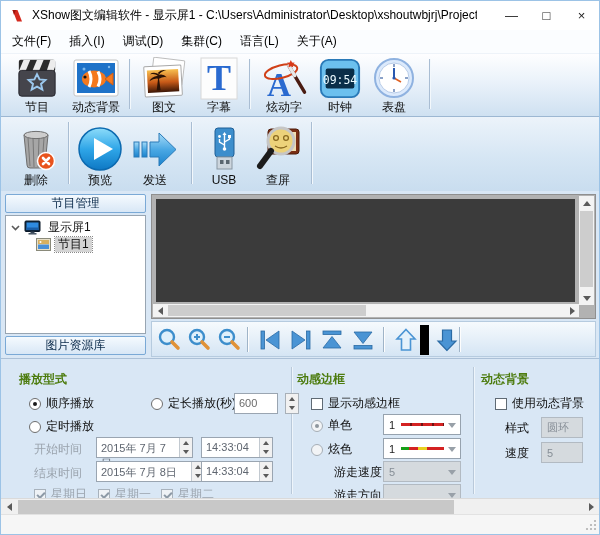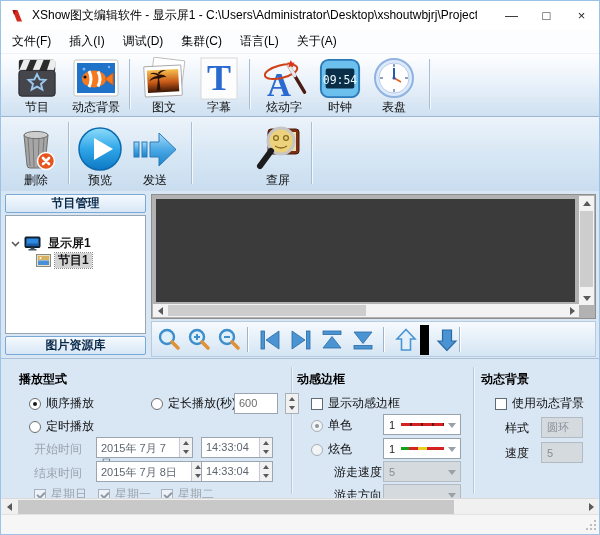--- a/index.html
+++ b/index.html
@@ -24,21 +24,21 @@
   .toolbar2 { position:absolute; left:0; top:115px; right:0; height:75px; border-top:1px solid #9db7d2;
     background:linear-gradient(#ecf3fa,#d6e6f4 55%,#c9ddef); }
   .tb-item { position:absolute; display:flex; flex-direction:column; align-items:center; justify-content:flex-end; }
   .toolbar1 .tb-item { top:3px; height:57px; }
   .toolbar2 .tb-item { top:7px; height:63px; }
   .tb-icon { display:flex; align-items:center; justify-content:center; }
   .tb-label { font-size:12px; line-height:14px; color:#101010; white-space:nowrap; }
   .tb-sep { position:absolute; top:5px; bottom:7px; width:1px; background:#a9bdd3; box-shadow:1px 0 0 #f3f8fc; }
   
   .main-bg { position:absolute; left:0; top:190px; right:0; height:167px; background:#d9e7f5; }
-  .left-panel { position:absolute; left:3px; top:193px; width:143px; height:162px;font-weight:bold; }
+  .left-panel { position:absolute; left:3px; top:193px; width:143px; height:162px; }
   .panel-btn { position:absolute; left:1px; width:141px; height:19px; background:linear-gradient(#f5fafe,#d8e7f6); border:1px solid #7aa9d6; border-radius:2px; text-align:center; line-height:16px; color:#0a2a4a; }
   .tree-box { position:absolute; left:1px; top:21px; width:141px; height:119px; background:#fff; border:1px solid #98a5b2; overflow:hidden; }
   .tree-row { position:relative; display:flex; align-items:center; height:17px; }
   .tree-label { padding:0 3px; line-height:15px; }
   .tree-label.selected { background:#d4d4d4; outline:1px dotted #8a8a8a; }
   .chev-icon { margin:0 4px 0 5px; }
   
   .preview { position:absolute; left:150px; top:193px; width:445px; height:125px; background:#b2b2b2; border:1px solid #8f8f8f; }
   .canvas { position:absolute; left:4px; top:4px; width:419px; height:103px; background:#3b3b3b; }
   .v-scroll { position:absolute; right:1px; top:1px; width:15px; height:109px; background:#f3f3f3; }
@@ -55,21 +55,21 @@
   .tri.right { border-top:4px solid transparent; border-bottom:4px solid transparent; border-left:5px solid #5a5a5a; }
   
   .ptoolbar { position:absolute; left:150px; top:320px; width:445px; height:36px; border:1px solid #b6cbdf;
     background:linear-gradient(#f6fafd,#d5e5f4); }
   .pt-btn { position:absolute; top:4px; width:28px; height:28px; display:flex; align-items:center; justify-content:center; }
   .pt-sep { position:absolute; top:5px; height:25px; width:1px; background:#9fb4c8; box-shadow:1px 0 0 #fdfdfd; }
   .pt-marker { position:absolute; left:268px; top:3px; width:9px; height:30px; background:#000; }
   
   .bottom-panel { position:absolute; left:0; top:357px; right:0; height:140px; background:#d9e7f5; border-top:1px solid #abc0d7; overflow:hidden; }
   .v-div { position:absolute; top:8px; bottom:4px; width:1px; background:#b9c9da; box-shadow:1px 0 0 #eef5fb; }
-  .sec-title { position:absolute; font-weight:bold; color:#000000; }
+  .sec-title { position:absolute; font-weight:bold; color:#4d7c0f; }
   .ctl { position:absolute; display:flex; align-items:center; white-space:nowrap; }
   .dim { color:#9aa3ad; }
   .radio { width:12px; height:12px; border-radius:50%; border:1px solid #6e6e6e; background:#fff; display:inline-block; margin-right:5px; position:relative; flex:0 0 auto; }
   .radio.checked::after { content:""; position:absolute; left:3px; top:3px; width:4px; height:4px; border-radius:50%; background:#1a1a1a; }
   .radio.disabled { border-color:#a6aeb6; background:#f2f4f6; }
   .radio.disabled.checked::after { background:#8e969e; }
   .checkbox { width:12px; height:12px; border:1px solid #5f6a74; background:#fff; display:inline-block; margin-right:5px; position:relative; flex:0 0 auto; }
   .checkbox.gray { border-color:#a8b2bc; background:#eef2f6; }
   .checkbox.checked::after { content:""; position:absolute; left:2px; top:2px; width:6px; height:3px; border-left:2px solid #8c99a6; border-bottom:2px solid #8c99a6; transform:rotate(-45deg); }
   .field { position:absolute; background:#fff; border:1px solid #9aa5b1; font-size:11px; color:#6b6b6b; padding:3px 4px; height:21px; }
@@ -268,20 +268,40 @@
                 <stop offset="1" stop-color="#0e78c4"></stop>
           </linearGradient>
             </defs>
           <circle cx="24" cy="23" r="21" fill="url(#g-play)" stroke="#0c6ab0" stroke-width="1.5"></circle>
           <path d="M18 12 L37 23 L18 34 Z" fill="#fff"></path>
         </svg>
       </span>
       <span class="tb-label">预览</span>
     </div>
     <div class="tb-sep" style="left:190px"></div>
+    <div class="tb-item" style="left:196px;width:54px">
+      <span class="tb-icon">
+        <svg width="46" height="47" viewBox="0 0 46 47">
+          <rect x="14" y="2" width="19" height="29" rx="3" fill="#3d8ecc" stroke="#1f5f96"></rect>
+          <g stroke="#fff" stroke-width="1.4" fill="none">
+            <line x1="23.5" y1="8" x2="23.5" y2="22"></line>
+            <path d="M23.5 19 l-5 -3 v-3"></path>
+              <path d="M23.5 16 l5 -3 v-2.5"></path>
+          </g>
+          <circle cx="23.5" cy="23" r="1.8" fill="#fff"></circle>
+          <circle cx="18.5" cy="10.5" r="1.4" fill="#fff"></circle>
+            <rect x="27" y="9" width="3" height="3" fill="#fff"></rect>
+          <path d="M23.5 6 l2 3 h-4 Z" fill="#fff"></path>
+          <rect x="16" y="31" width="15" height="12" fill="#ccd5dd" stroke="#8a97a3"></rect>
+          <rect x="19" y="34" width="3.5" height="4" fill="#5a6670"></rect>
+            <rect x="25" y="34" width="3.5" height="4" fill="#5a6670"></rect>
+        </svg>
+      </span>
+      <span class="tb-label">USB</span>
+    </div>
     <div class="tb-item" style="left:250px;width:54px">
       <span class="tb-icon">
         <svg width="48" height="47" viewBox="0 0 48 47">
           <rect x="14" y="3" width="31" height="25" rx="3" fill="#7a2e14" stroke="#4e1c0a"></rect>
           <rect x="17" y="6" width="25" height="19" fill="#f0ddb0"></rect>
           <circle cx="27" cy="15" r="13" fill="#ecd27a" stroke="#c6c6c6" stroke-width="3"></circle>
           <g stroke="#8a6a20" stroke-width="1.3" fill="none">
             <circle cx="22" cy="12" r="2.4"></circle>
               <circle cx="32" cy="12" r="2.4"></circle>
               <path d="M21 20 q6 4 12 0"></path>
@@ -292,21 +312,21 @@
       <span class="tb-label">查屏</span>
     </div>
     <div class="tb-sep" style="left:310px"></div>
   </div>
 
   <div class="main-bg"></div>
 
   <div class="left-panel">
     <div class="panel-btn" style="top:0">节目管理</div>
     <div class="tree-box">
-      <div class="tree-row" style="margin-top:19px">
+      <div class="tree-row" style="margin-top:3px">
         <svg class="chev-icon" width="9" height="6" viewBox="0 0 9 6">
           <path d="M1 1 L4.5 4.5 L8 1" fill="none" stroke="#5a5a5a" stroke-width="1.6"></path>
         </svg>
         <svg width="17" height="15" viewBox="0 0 17 15" style="margin-right:4px">
           <rect x="1" y="1" width="15" height="10.5" rx="1" fill="#10263c" stroke="#0a1828"></rect>
           <rect x="2.5" y="2.5" width="12" height="7.5" fill="#2e8ae0"></rect>
           <path d="M2.5 7.5 h12 v2.5 h-12 Z" fill="#1a5ea8"></path>
           <rect x="6.5" y="11.5" width="4" height="1.6" fill="#3a4a5a"></rect>
           <rect x="4.5" y="13.1" width="8" height="1.4" fill="#3a4a5a"></rect>
         </svg>

